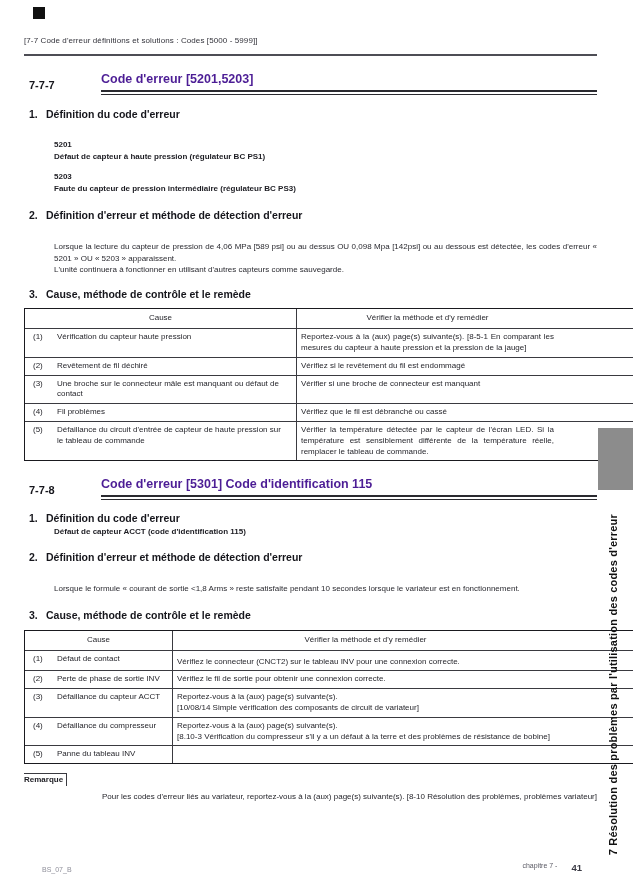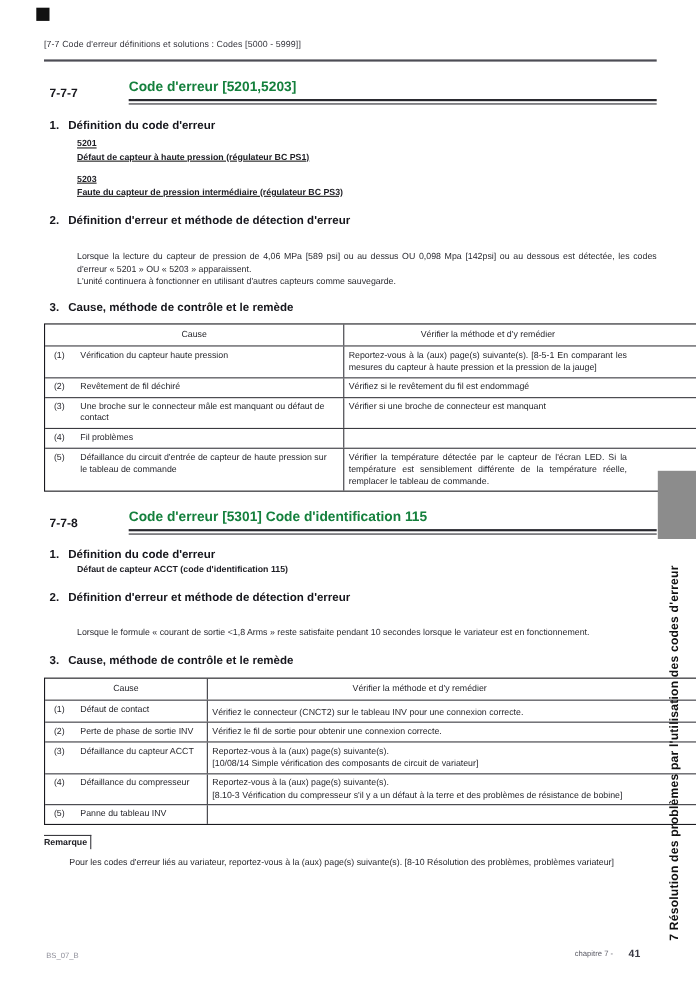--- a/index.html
+++ b/index.html
@@ -1,56 +1,56 @@
 <!DOCTYPE html>
 <html><head>
 <meta charset="utf-8">
 <style>
   html,body{margin:0;padding:0;background:#ffffff;width:633px;height:895px;overflow:hidden;}
   body{font-family:"Liberation Sans", sans-serif;color:#222;position:relative;}
   .page{position:absolute;inset:0;background:#fff;}
   .corner-mark{position:absolute;left:33px;top:7px;width:12px;height:12px;background:#111;}
-  .content{position:absolute;left:0;top:0;right:0;padding:36px 36px 0 40px;}
+  .content{position:absolute;left:0;top:0;right:0;padding:36px 36px 0 24px;}
   .breadcrumb{font-size:8px;color:#33333b;letter-spacing:.1px;}
   .top-rule{margin-top:9px;height:0;border-top:2.5px solid #4d4d55;}
   .sec-row{display:flex;align-items:flex-end;margin-top:16px;}
   .sec-num{flex:0 0 72px;font-weight:bold;font-size:11px;color:#16161c;padding-left:5px;padding-bottom:4px;}
   .sec-title-box{flex:1;}
-  .sec-title{font-weight:bold;font-size:12.5px;color:#15803d;display:block;padding-bottom:4px;}
+  .sec-title{font-weight:bold;font-size:12.5px;color:#4c1d95;display:block;padding-bottom:4px;}
   .dbl-rule{height:2px;border-top:2px solid #2a2a30;border-bottom:1px solid #2a2a30;}
   .hnum{display:flex;margin-left:5px;font-weight:bold;font-size:10.5px;color:#16161c;}
   .hnum .n{flex:0 0 17px;}
   .h1m{margin-top:13px;}
   .h2m{margin-top:15px;}
   .h3m{margin-top:13px;}
-  .codes{margin-left:30px;margin-top:5px;text-decoration:underline;}
+  .codes{margin-left:30px;margin-top:19px;}
   .code-item{margin-bottom:9px;}
   .code-item div{font-weight:bold;font-size:8px;line-height:1.45;color:#1c1c22;}
   .bold-line{margin-left:30px;margin-top:3px;font-weight:bold;font-size:8px;color:#1c1c22;}
   .para{margin-left:30px;margin-top:20px;font-size:8px;line-height:1.42;color:#2a2a30;text-align:justify;}
   .para.one-line{text-align:left;white-space:nowrap;}
   .tbl{margin-top:8px;width:630px;border:1.5px solid #1a1a1f;box-sizing:border-box;}
   .tr{display:flex;border-top:1px solid #3a3a40;}
   .tr.first{border-top:none;}
   .td{box-sizing:border-box;font-size:8px;line-height:1.35;color:#26262c;padding:3px 4px 3px 4px;}
   .col-head{text-align:center;padding:4px 2px;}
   .t1 .c1{width:272px;border-right:1px solid #3a3a40;}
   .t1 .c2{width:261px;}
   .t2 .c1{width:148px;border-right:1px solid #3a3a40;}
   .t2 .c2{width:385px;}
   .cause-cell{display:flex;padding-left:8px;}
   .cause-cell .rnum{flex:0 0 24px;}
   .cause-cell .rtxt{flex:1;padding-right:4px;}
   .just{text-align:justify;}
   .remarque-tag{display:inline-block;margin-top:9px;margin-left:0;font-weight:bold;font-size:8px;color:#1c1c22;border-top:1px solid #3a3a40;border-right:1px solid #3a3a40;padding:1px 3px 2px 0;}
-  .note-text{margin-left:23px;margin-top:6px;font-size:8px;color:#26262c;white-space:nowrap;}
+  .note-text{margin-left:23px;margin-top:6px;font-size:8px;color:#26262c;white-space:nowrap;text-align:right;}
   .side-tab{position:absolute;right:0;top:428px;width:35px;height:62px;background:#8c8c8c;}
   .v-label{position:absolute;right:14px;bottom:40px;writing-mode:vertical-rl;transform:rotate(180deg);font-weight:bold;font-size:11px;color:#111;letter-spacing:.2px;}
   .footer-left{position:absolute;left:42px;top:866px;font-size:7px;color:#8f8f9a;}
-  .footer-right{position:absolute;right:51px;top:862px;font-size:7px;color:#5a5a64;display:flex;align-items:center;gap:14px;}
+  .footer-right{position:absolute;right:51px;top:862px;font-size:7px;color:#5a5a64;display:flex;align-items:flex-start;gap:14px;}
   .footer-right .pgnum{font-size:9.5px;color:#3a3a44;font-weight:bold;}
 </style>
 </head>
 <body>
 
 <div class="page">
   <div class="corner-mark"></div>
 
   <div class="content">
     <div class="breadcrumb">[7-7 Code d'erreur définitions et solutions : Codes [5000 - 5999]]</div>
@@ -118,20 +118,21 @@
             <span class="rnum">(3)</span>
             <span class="rtxt">Une broche sur le connecteur mâle est manquant ou défaut de contact</span>
           </div>
         <div class="td c2">Vérifier si une broche de connecteur est manquant</div>
       </div>
       <div class="tr">
         <div class="td c1 cause-cell">
             <span class="rnum">(4)</span>
             <span class="rtxt">Fil problèmes</span>
           </div>
+        <div class="td c2">Vérifiez que le fil est débranché ou cassé</div>
       </div>
       <div class="tr">
         <div class="td c1 cause-cell">
             <span class="rnum">(5)</span>
             <span class="rtxt">Défaillance du circuit d'entrée de capteur de haute pression sur le tableau de commande</span>
           </div>
         <div class="td c2 just">Vérifier la température détectée par le capteur de l'écran LED. Si la température est sensiblement différente de la température réelle, remplacer le tableau de commande.</div>
       </div>
     </div>
 

